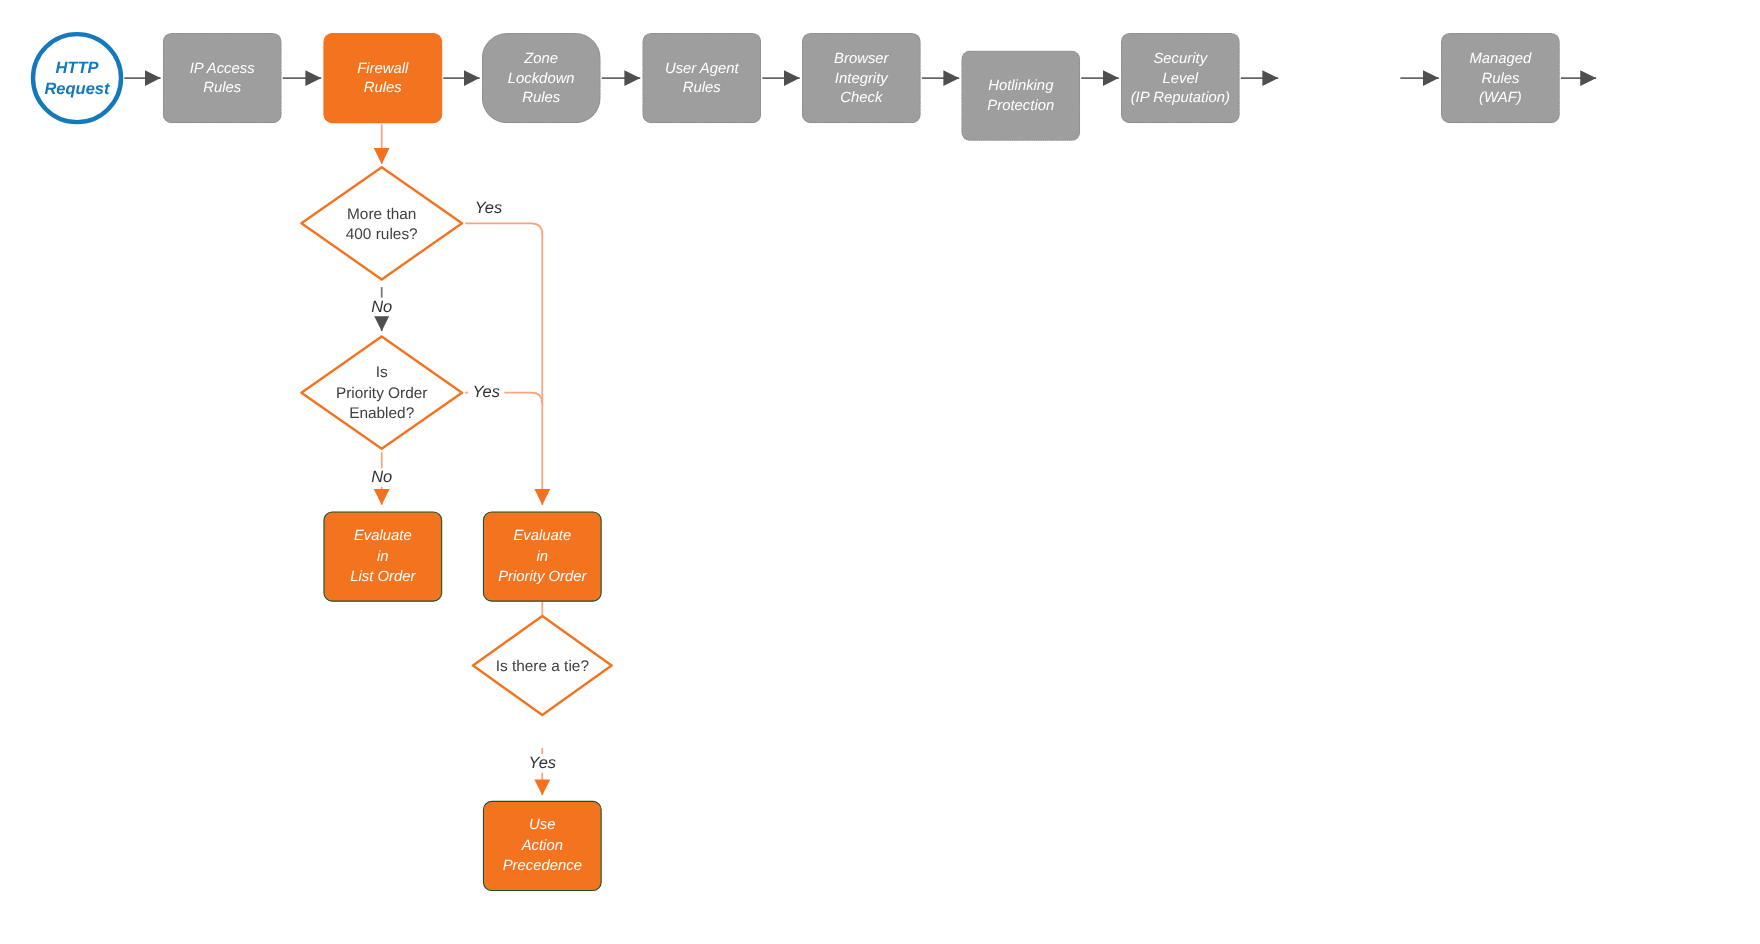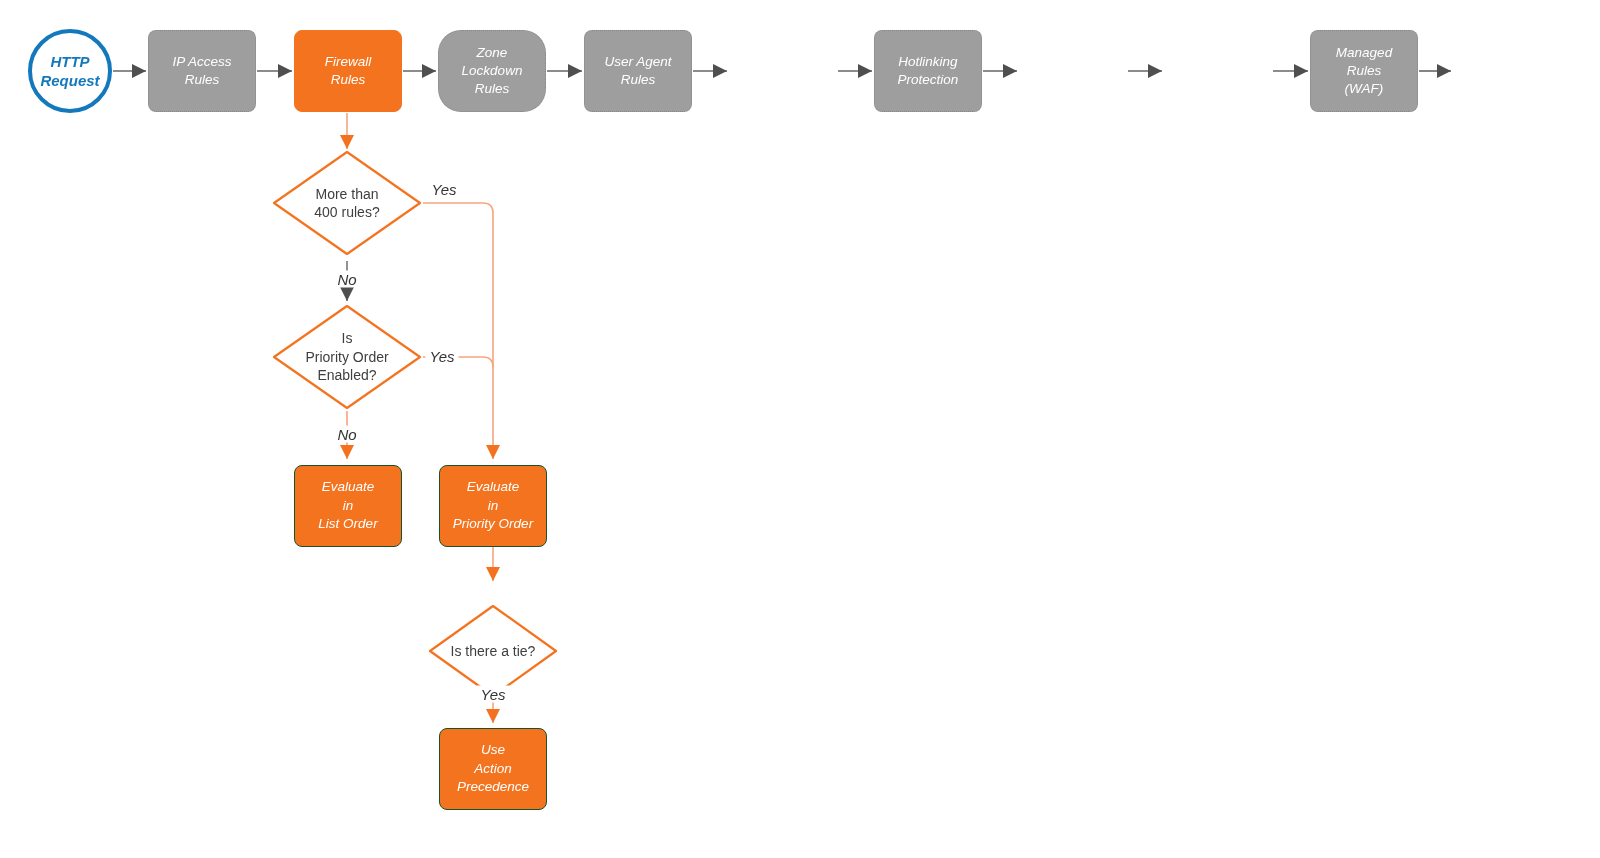--- a/index.html
+++ b/index.html
@@ -162,23 +162,33 @@
   </div>
   <div class="node stage-box gray-box" style="left:438px;border-radius:23px;">
     <span class="pre">Zone
 Lockdown
 Rules</span>
   </div>
   <div class="node stage-box gray-box" style="left:584px;">
     <span class="pre">User Agent
 Rules</span>
   </div>
-  <div class="node stage-box gray-box" style="left:874px;">
+  <div class="node stage-box gray-box" style="left:729px;">
+    <span class="pre">Browser
+Integrity
+Check</span>
+  </div>
+  <div class="node stage-box gray-box" style="left:874px;margin-top:16px;">
     <span class="pre">Hotlinking
 Protection</span>
+  </div>
+  <div class="node stage-box gray-box" style="left:1019px;">
+    <span class="pre">Security
+Level
+(IP Reputation)</span>
   </div>
   <div class="node stage-box gray-box" style="left:1310px;">
     <span class="pre">Managed
 Rules
 (WAF)</span>
   </div>
 
 
   <div class="diamond" style="left:272px; top:150px; width:150px; height:106px;">
     <svg viewBox="0 0 150 106" preserveAspectRatio="none">
@@ -190,21 +200,21 @@
 
   <div class="diamond" style="left:272px; top:304px; width:150px; height:106px;">
     <svg viewBox="0 0 150 106" preserveAspectRatio="none">
       <polygon points="75,2 148,53 75,104 2,53" fill="#ffffff" stroke="#f4731f" stroke-width="2.2" stroke-linejoin="round"></polygon>
     </svg>
     <span class="diamond-label">Is
 Priority Order
 Enabled?</span>
   </div>
 
-  <div class="diamond" style="left:428px; top:604px; width:130px; height:94px;">
+  <div class="diamond" style="left:428px; top:558px; width:130px; height:94px;">
     <svg viewBox="0 0 130 94" preserveAspectRatio="none">
       <polygon points="65,2 128,47 65,92 2,47" fill="#ffffff" stroke="#f4731f" stroke-width="2.2" stroke-linejoin="round"></polygon>
     </svg>
     <span class="diamond-label">Is there a tie?</span>
   </div>
 
   <div class="node result-box" style="left:294px; top:465px;">
     <span class="pre">Evaluate
 in
 List Order</span>

